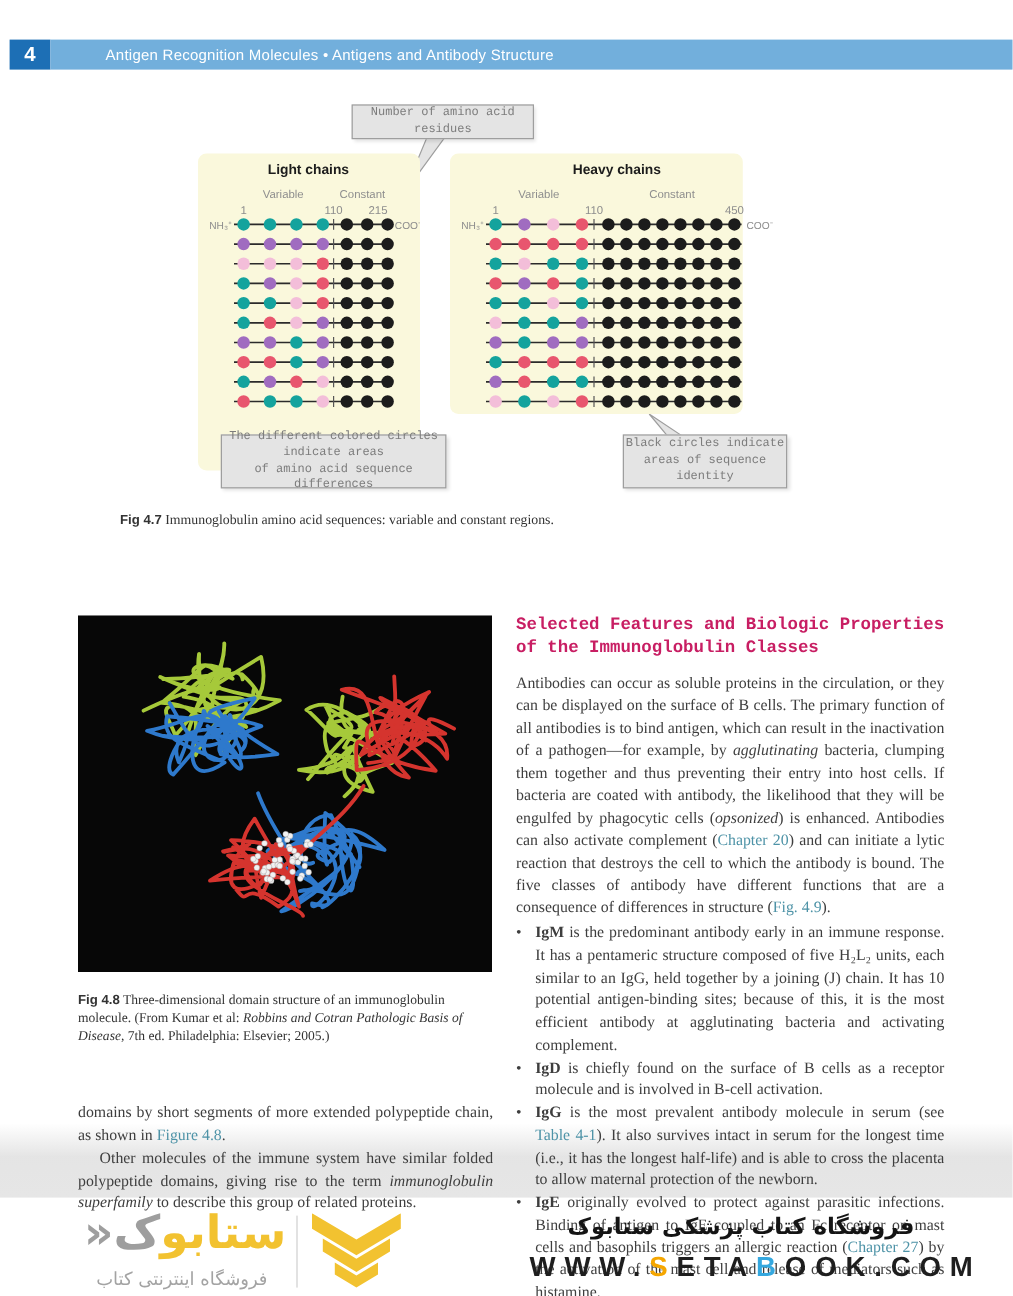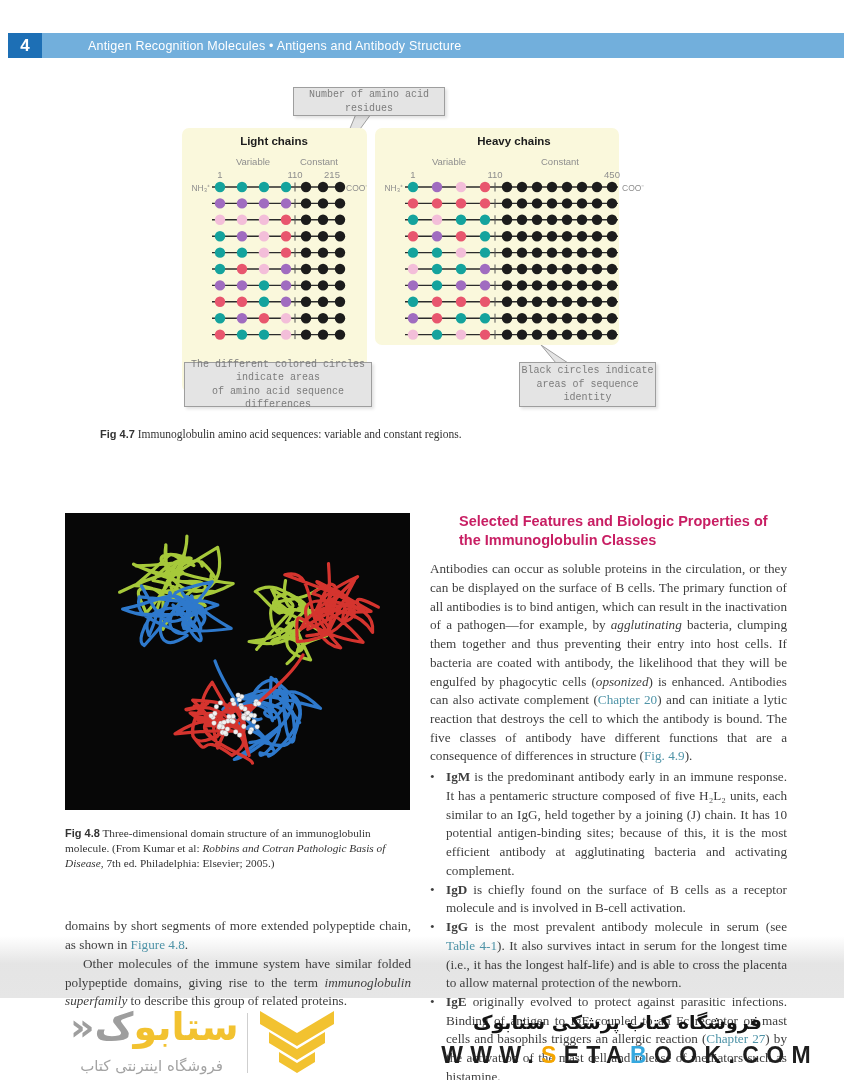--- a/index.html
+++ b/index.html
@@ -14,41 +14,41 @@
              color:#fff;font-family:"Liberation Sans",sans-serif;font-size:12.5px;letter-spacing:.2px;}
   
   .callout{position:absolute;background:#E4E4E4;border:1px solid #9E9E9E;color:#7c7c7c;
            font-family:Liberation Mono, monospace;font-size:10px;line-height:1.35;
            display:flex;align-items:center;justify-content:center;text-align:center;
            white-space:pre-line;box-shadow:2px 2px 3px rgba(0,0,0,.12);}
   .co-top{left:293px;top:87px;width:150px;height:27px;}
   .co-left{left:184px;top:362px;width:186px;height:43px;}
   .co-right{left:519px;top:362px;width:135px;height:43px;}
   .panel{position:absolute;background:#FAF8DC;border-radius:7px;}
-  .panel-light{left:182px;top:128px;width:185px;height:264px;}
+  .panel-light{left:165px;top:128px;width:185px;height:264px;}
   .panel-heavy{left:375px;top:128px;width:244px;height:217px;}
   .panel svg{display:block;}
   .ptr-svg{position:absolute;left:0;top:0;width:844px;height:460px;pointer-events:none;}
   text.ptitle{font-family:"Liberation Sans",sans-serif;font-weight:bold;font-size:11.5px;fill:#1c1c1c;}
   text.plbl{font-family:"Liberation Sans",sans-serif;font-size:9.5px;fill:#8e8e8e;}
   text.pchem{font-family:"Liberation Sans",sans-serif;font-size:8.5px;fill:#8e8e8e;}
   .fig47-cap{position:absolute;left:100px;top:428px;width:644px;font-size:11.5px;color:#333;}
   .sg-figlabel{font-family:"Liberation Sans",sans-serif;font-weight:bold;font-size:11px;}
   
   .band{position:absolute;left:0;top:936px;width:844px;height:62px;z-index:0;
         background:linear-gradient(180deg,rgba(226,226,226,0) 0%,rgba(224,224,224,.85) 45%,#E6E6E6 100%);}
   .colL{position:absolute;left:65px;top:513px;width:346px;z-index:1;}
   .colR{position:absolute;left:430px;top:512px;width:357px;z-index:1;}
   .photo{width:345px;height:297px;background:#070707;}
   .fig48-cap{margin-top:12px;font-size:11.3px;line-height:1.34;color:#333;}
   .para{font-size:13.2px;line-height:1.42;text-align:justify;margin:0;}
   .colL .paras{margin-top:46px;}
   .para.indent{text-indent:18px;}
-  .rc-head{font-family:Liberation Sans, sans-serif;font-weight:bold;font-size:14.5px;
-           line-height:1.28;color:#C81E63;margin-bottom:11px;margin-left:29px;}
+  .rc-head{font-family:Liberation Mono, monospace;font-weight:bold;font-size:14.5px;
+           line-height:1.28;color:#C81E63;margin-bottom:11px;}
   .bullets{margin-top:2px;}
   .bullet{display:flex;font-size:13.2px;line-height:1.42;}
   .bullet .mk{width:16px;flex:none;}
   .bullet .bt{flex:1;text-align:justify;}
   .sg-b{font-weight:bold;}
   .sg-i{font-style:italic;}
   .sg-link{color:#4E93A7;}
   .sg-or{color:#F5A600;}
   .sg-bl{color:#35A8DF;}
   

